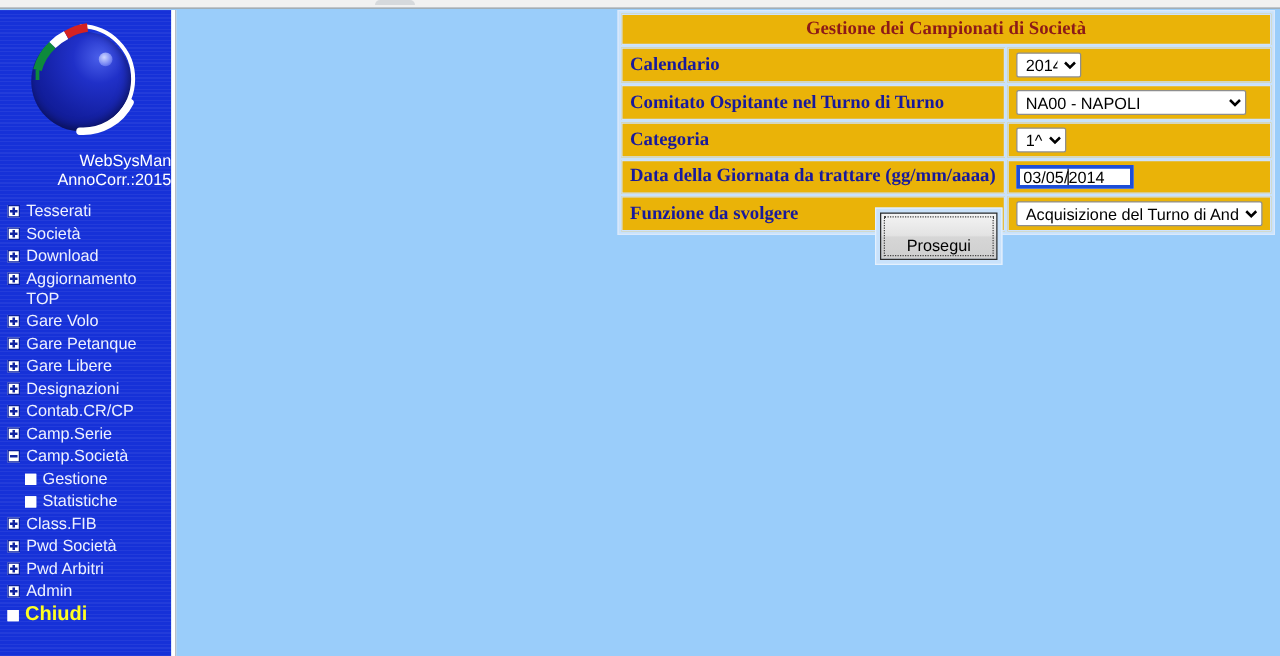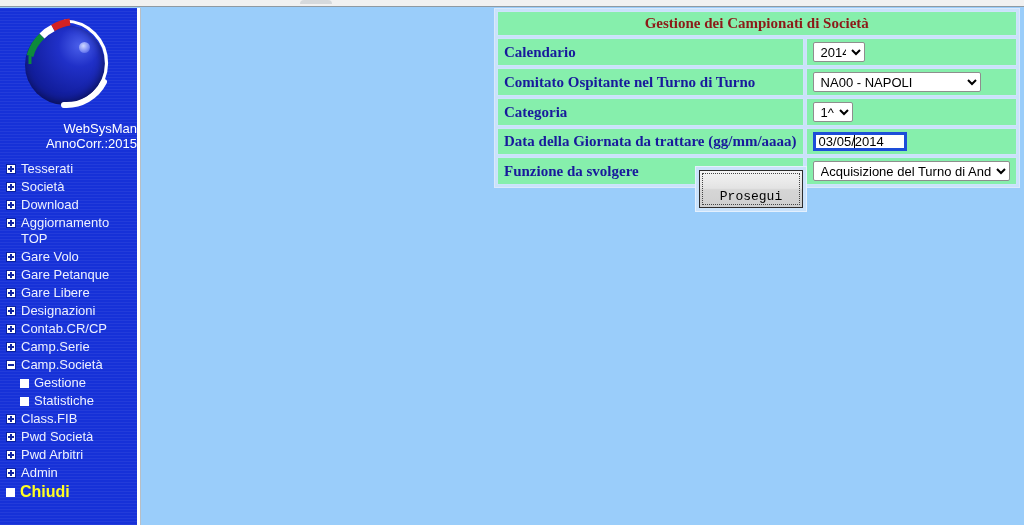--- a/index.html
+++ b/index.html
@@ -180,21 +180,21 @@
     left: 352px;
     top: 0px;
     width: 514px;
     border-collapse: separate;
     border-spacing: 2px;
     background: #c9e2fb;
     border: 1px solid #dbe9fb;
     box-sizing: border-box;
   }
   #form-table td {
-    background: #86efac;
+    background: #eab308;
     border: 1px solid #cfe3fb;
     padding: 3px 6px;
     vertical-align: middle;
     font-family: "Liberation Serif", serif;
     margin-top: 22px;
   }
   td.title-cell {
     text-align: center;
     color: #8c1a18;
     font-weight: bold;
@@ -218,21 +218,21 @@
     color: #000000;
     background: #ffffff;
     border: 1px solid #8e8e8e;
     border-radius: 2px;
     padding: 1px 2px 1px 3px;
     height: 20px;
     box-sizing: border-box;
   }
   select.sel-year { width: 52px; }
   select.sel-cat  { width: 40px; }
-  select.sel-wide { width: 168px; }
+  select.sel-wide { width: 184px; }
   select.sel-func { width: 197px; }
 
   .text-input-wrap {
     display: inline-block;
     position: relative;
   }
   input.ui-text {
     font-family: "Liberation Sans", sans-serif;
     font-size: 13px;
     color: #000000;
@@ -260,21 +260,21 @@
     width: 514px;
     text-align: center;
   }
   #submit-outer {
     display: inline-block;
     padding: 3px;
     background: #c9e2fb;
     border: 1px solid #e4f0fd;
   }
   #submit-btn {
-    font-family: Liberation Mono, monospace;
+    font-family: Liberation Sans, sans-serif;
     font-size: 13px;
     color: #000000;
     background: linear-gradient(to bottom, #f4f4f4 0%, #e3e3e3 48%, #d6d6d6 52%, #cfcfcf 100%);
     border: 1px solid #2c2c2c;
     outline: 1px dotted #444;
     outline-offset: -4px;
     padding: 18px 20px;
     height: 22px;
     box-sizing: border-box;
     cursor: pointer;

